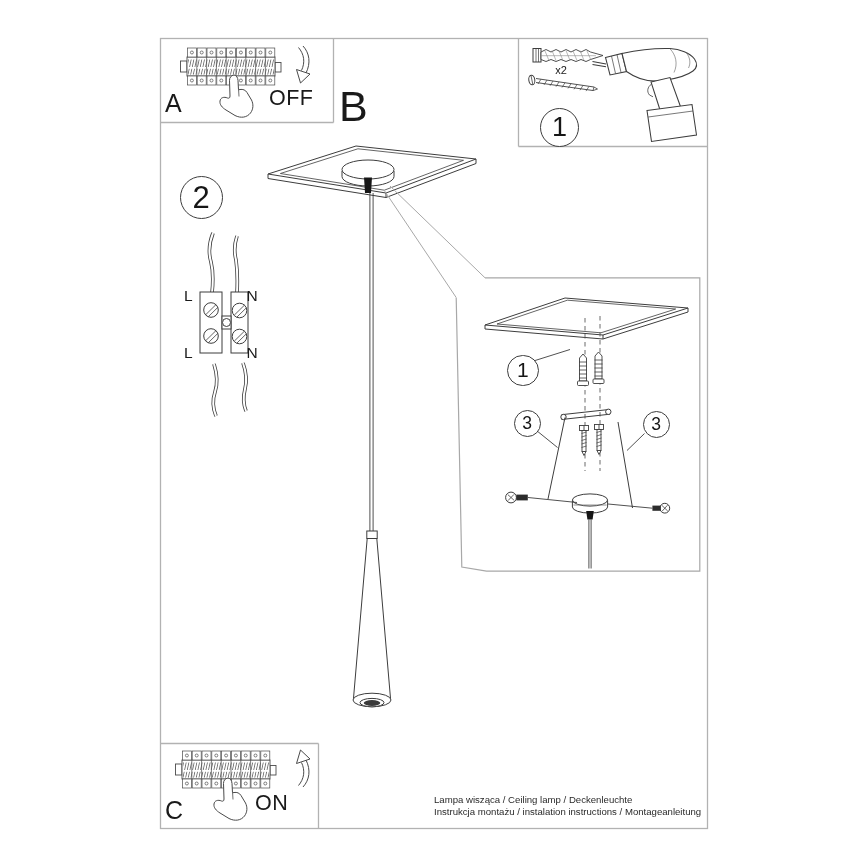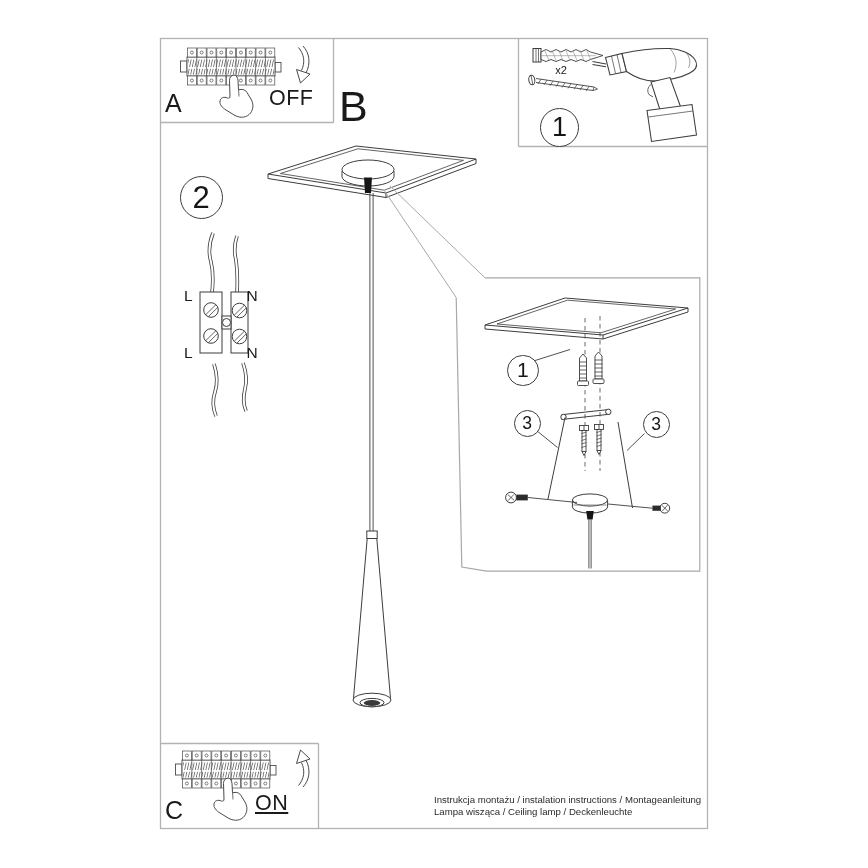--- a/index.html
+++ b/index.html
@@ -252,20 +252,20 @@
   <span>1</span>
 </div>
 <div class="circle" style="left:513.5px;top:409.5px;width:25px;height:25px;font-size:17.5px;">
   <span>3</span>
 </div>
 <div class="circle" style="left:642.5px;top:411px;width:25px;height:25px;font-size:17.5px;">
   <span>3</span>
 </div>
 
 <div class="lbl" style="left:165px;top:798px;font-size:25px;">C</div>
-<div class="lbl" style="left:255px;top:793px;font-size:21.5px;letter-spacing:0.5px;text-decoration:underline;">ON</div>
+<div class="lbl" style="left:255px;top:793px;font-size:21.5px;letter-spacing:0.5px;">ON</div>
 
 <div class="footer">
+  <div>Lampa wisząca / Ceiling lamp / Deckenleuchte</div>
   <div>Instrukcja montażu / instalation instructions / Montageanleitung</div>
-  <div>Lampa wisząca / Ceiling lamp / Deckenleuchte</div>
 </div>
 
 </div>
 
 </body></html>

